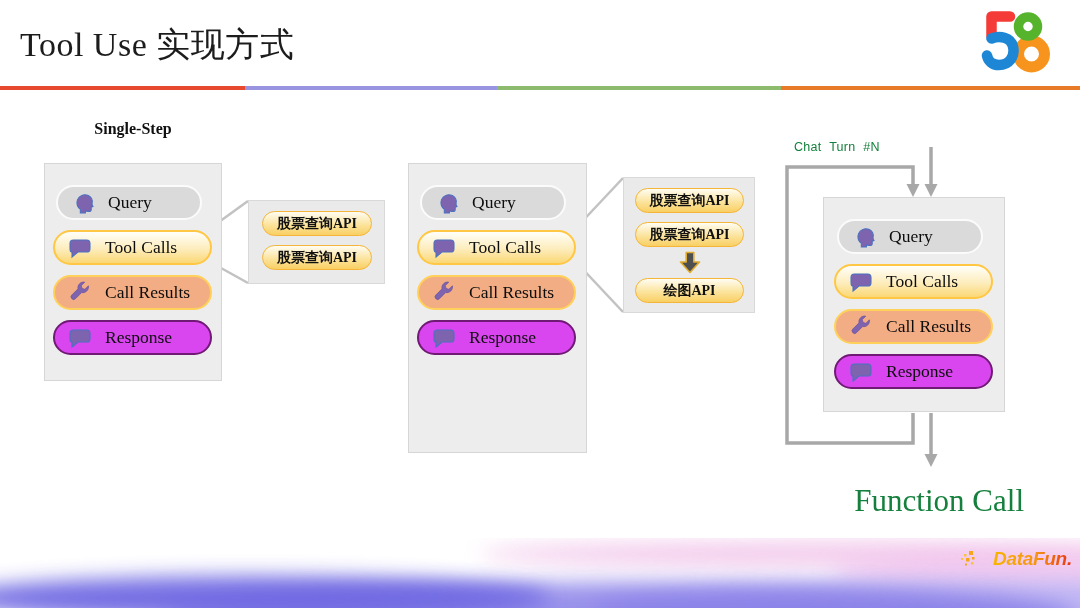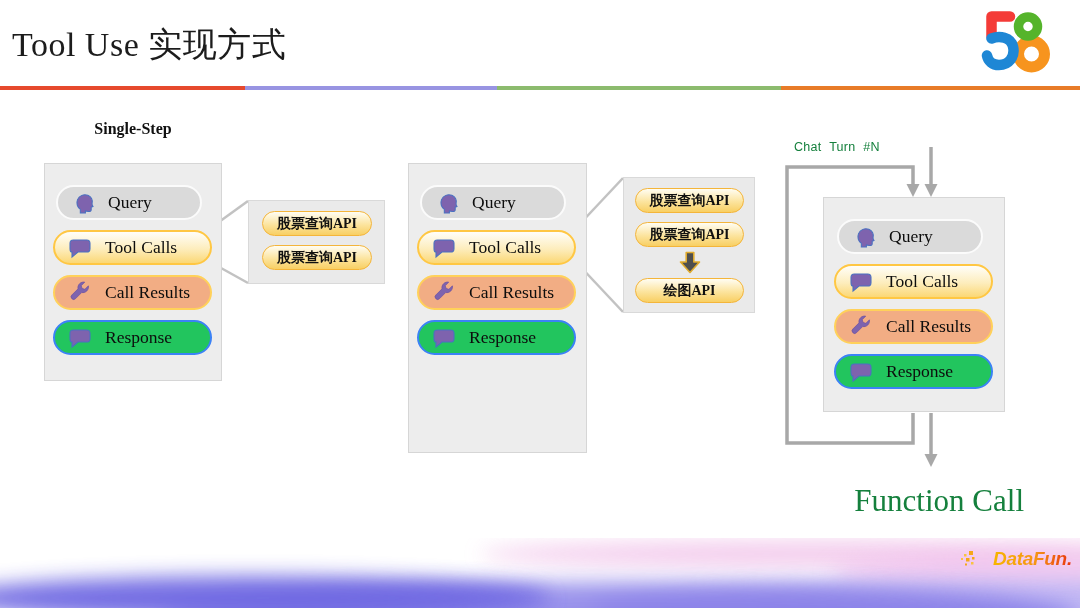--- a/index.html
+++ b/index.html
@@ -3,21 +3,21 @@
 <meta charset="utf-8">
 <style>
   html,body { margin:0; padding:0; background:#fff; }
   .slide {
     position:relative; width:1080px; height:608px; background:#ffffff;
     overflow:hidden; font-family:"Liberation Serif", serif;
   }
 
   
   .title {
-    position:absolute; left:12px; top:22px; font-size:34px; color:#1c1c1c;
+    position:absolute; left:20px; top:22px; font-size:34px; color:#1c1c1c;
     letter-spacing:.5px; white-space:nowrap;
   }
   .divider { position:absolute; top:86px; left:0; width:1080px; height:4px; display:flex; }
   .divider span { height:4px; }
   .seg1 { width:245px; background:#e6492d; }
   .seg2 { width:252px; background:#9894e2; }
   .seg3 { width:284px; background:#8cbb6e; }
   .seg4 { width:299px; background:#e87b28; }
   .logo58 { position:absolute; left:979px; top:9px; }
 
@@ -45,21 +45,21 @@
     display:flex; flex-direction:column; gap:10px; align-items:flex-start;
   }
   .pill {
     height:35px; width:159px; border-radius:18px; box-sizing:border-box;
     display:flex; align-items:center; gap:13px; padding-left:13px;
     font-size:17.5px; color:#0d0d0d; white-space:nowrap;
   }
   .pill.gray   { width:146px; margin-left:3px; background:#dadada; border:2px solid #fbfbfb; }
   .pill.yellow { background:linear-gradient(180deg,#fffef9 0%,#fdedbc 55%,#fbd876 100%); border:2px solid #ffc743; }
   .pill.salmon { background:#f2ad84; border:2px solid #ffd15a; }
-  .pill.gold   { background:#22c55e; border:2px solid #3b82f6; }
+  .pill.gold   { background:#d946ef; border:2px solid #701a75; }
   .pill-icon { width:24px; height:24px; flex:none; }
 
   
   .api-panel { position:absolute; background:#eaeaea; border:1.5px solid #d9d9d9; box-sizing:border-box; }
   #api-single { left:248px; top:200px; width:137px; height:84px; }
   #api-multi  { left:623px; top:177px; width:132px; height:136px; }
   .api-pill {
     position:absolute; height:25px; border-radius:13px; box-sizing:border-box;
     background:linear-gradient(180deg,#fffdf3 0%,#fce49e 55%,#f8cf63 100%);
     border:1.5px solid #f4b53a;

